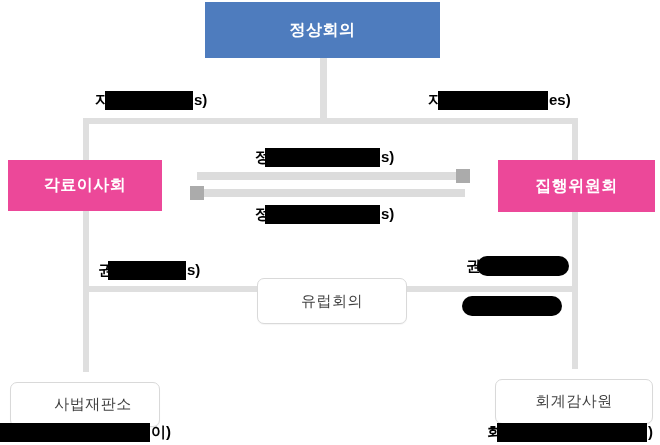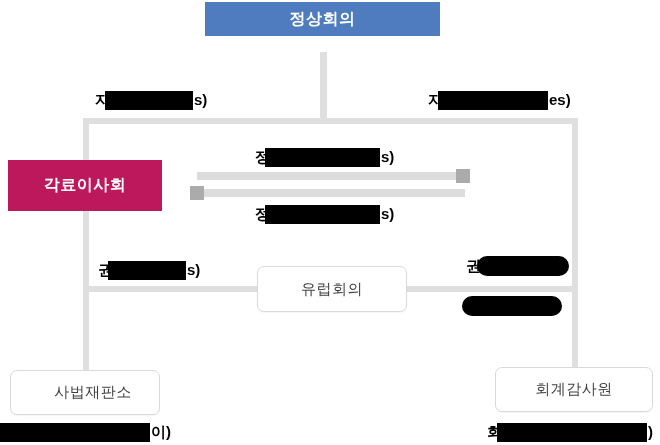--- a/index.html
+++ b/index.html
@@ -6,25 +6,26 @@
   .canvas{
     position:relative;width:660px;height:445px;background:#ffffff;
     font-family:"Liberation Sans","DejaVu Sans",sans-serif;overflow:hidden;
   }
   .line{position:absolute;background:#dfdfdf;}
   .node{
     position:absolute;display:flex;align-items:center;justify-content:center;
     font-weight:bold;font-size:16px;letter-spacing:0.5px;box-sizing:border-box;
   }
   .node.blue{background:#4e7cbe;color:#ffffff;}
-  .node.cyan{background:#be185d;color:#ffffff;}
+  .node.cyan{background:#ec4899;color:#ffffff;}
   .node.white{
     background:#ffffff;border:1px solid #d9d9d9;border-radius:7px;
     color:#3f3f3f;font-weight:normal;font-size:15px;
     box-shadow:0 1px 1px rgba(0,0,0,0.04);
+    margin-top:12px;
   }
   .rlabel{
     position:absolute;display:flex;align-items:center;
     font-weight:bold;font-size:15px;color:#000;white-space:nowrap;line-height:20px;
   }
   .bar{background:#000;height:19px;display:inline-block;margin-left:-5px;margin-right:1px;}
   .pill{background:#000;height:20px;display:inline-block;border-radius:10px;margin-left:-4px;}
   .w78{width:78px;} .w88{width:88px;} .w92{width:92px;} .w100{width:100px;}
   .w110{width:110px;} .w115{width:115px;} .w150{width:150px;}
   .arrow-bar{position:absolute;background:#dcdcdc;height:8px;}
@@ -39,28 +40,31 @@
   <div class="line" style="left:83px;top:118px;width:495px;height:6px;"></div>
   <div class="line" style="left:83px;top:118px;width:6px;height:254px;"></div>
   <div class="line" style="left:572px;top:118px;width:6px;height:251px;"></div>
   <div class="line" style="left:85px;top:286px;width:490px;height:6px;"></div>
 
   <div class="arrow-bar" style="left:197px;top:172px;width:260px;"></div>
   <div class="arrow-head" style="left:456px;top:169px;"></div>
   <div class="arrow-head" style="left:190px;top:186px;"></div>
   <div class="arrow-bar" style="left:204px;top:189px;width:261px;"></div>
 
-  <div class="node blue" style="left:205px;top:2px;width:235px;height:34px;">
+  <div class="node blue" style="left:205px;top:2px;width:235px;height:56px;">
     <span>정상회의</span>
   </div>
 
   <div class="node cyan" style="left:8px;top:160px;width:154px;height:51px;">
     <span>각료이사회</span>
   </div>
 
+  <div class="node cyan" style="left:498px;top:160px;width:157px;height:52px;">
+    <span>집행위원회</span>
+  </div>
 
   <div class="node white" style="left:257px;top:266px;width:150px;height:46px;">
     <span>유럽회의</span>
   </div>
 
   <div class="node white" style="left:10px;top:370px;width:150px;height:45px;padding-left:16px;">
     <span>사법재판소</span>
   </div>
 
   <div class="node white" style="left:495px;top:367px;width:158px;height:45px;align-items:center;">

